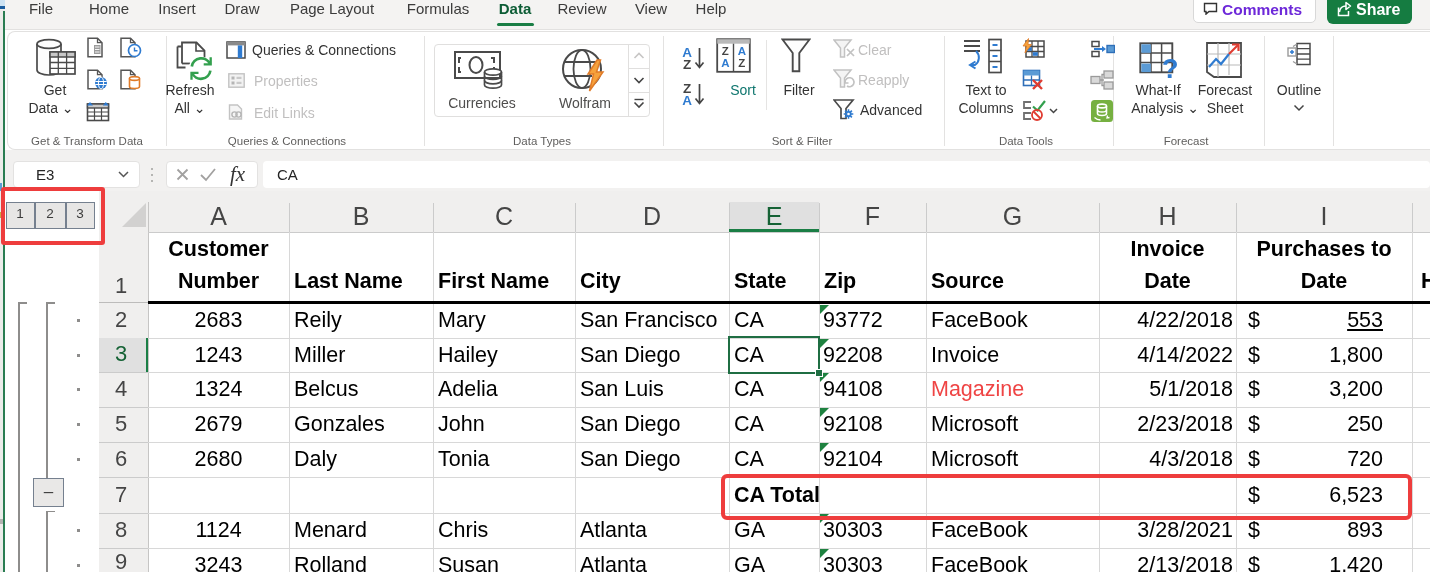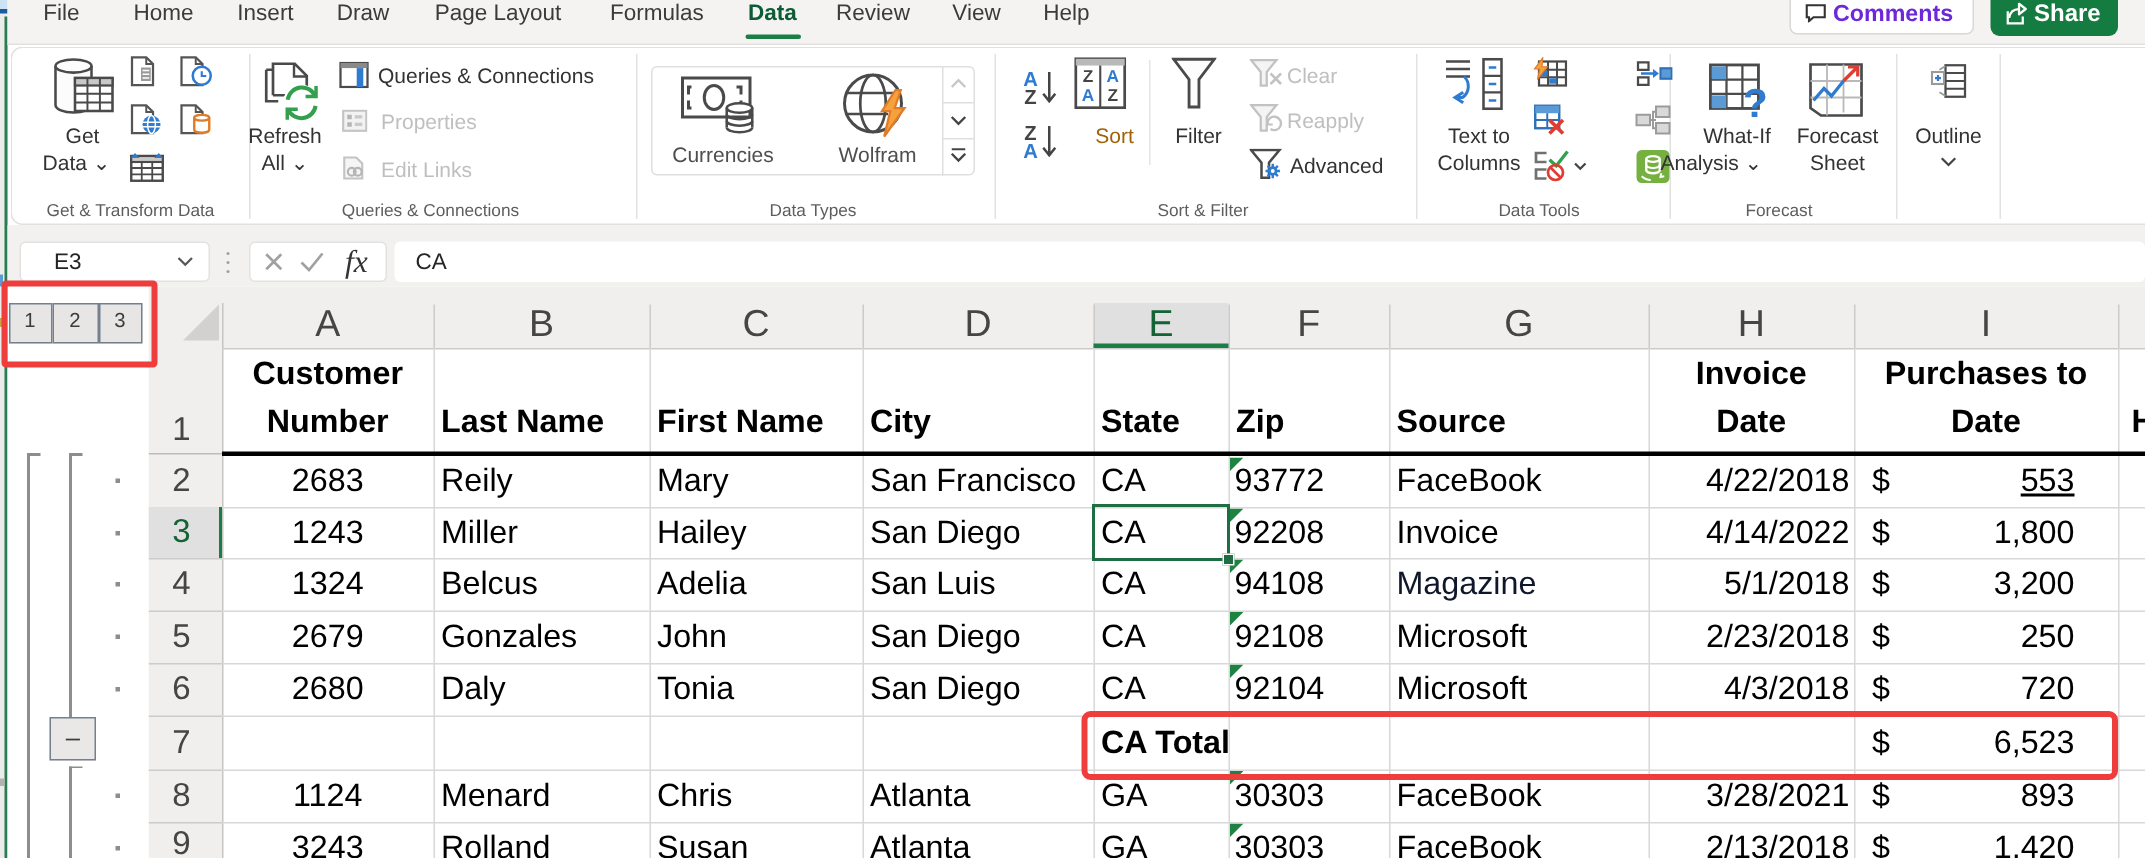--- a/index.html
+++ b/index.html
@@ -167,21 +167,21 @@
     </svg>
 <svg class="ab" style="left:716px;top:38px;" width="35" height="35" viewBox="0 0 35 35">
       <rect x="1.2" y="1.2" width="32.6" height="32.6" fill="#fff" stroke="#4a4a4a" stroke-width="1.8"></rect>
       <rect x="1.2" y="1.2" width="32.6" height="4.5" fill="#b9b9b9"></rect>
       <path d="M17.5 5.7 v28" stroke="#4a4a4a" stroke-width="1.4"></path>
       <text x="9.3" y="16.5" font-size="11.5" font-weight="bold" fill="#444" text-anchor="middle" font-family="Liberation Sans">Z</text>
       <text x="9.3" y="29" font-size="11.5" font-weight="bold" fill="#2f7bd0" text-anchor="middle" font-family="Liberation Sans">A</text>
       <text x="25.8" y="16.5" font-size="11.5" font-weight="bold" fill="#2f7bd0" text-anchor="middle" font-family="Liberation Sans">A</text>
       <text x="25.8" y="29" font-size="11.5" font-weight="bold" fill="#444" text-anchor="middle" font-family="Liberation Sans">Z</text>
     </svg>
-<div style="position:absolute;left:702px;top:82px;width:62px;height:15px;text-align:center;font-size:14px;color:#a16207;padding-left:20px;">Sort</div>
+<div style="position:absolute;left:702px;top:82px;width:62px;height:15px;text-align:center;font-size:14px;color:#0f766e;padding-left:20px;">Sort</div>
 <div style="position:absolute;left:766px;top:40px;width:1px;height:70px;background:#e5e4e3;"></div>
 <svg class="ab" style="left:781px;top:38px;" width="30" height="35" viewBox="0 0 30 35">
       <path d="M1.5 1.5 h27 L18.3 15 v18.3 h-6.6 V15 z" fill="#fdfdfd" stroke="#4a4a4a" stroke-width="1.9"></path>
     </svg>
 <div style="position:absolute;left:768px;top:82px;width:62px;height:15px;text-align:center;font-size:14px;color:#333;">Filter</div>
 <svg class="ab" style="left:833px;top:39px;" width="24" height="20" viewBox="0 0 24 20">
       <path d="M1 1 h17 L11.5 9 v9 h-4 V9 z" fill="#f4f4f4" stroke="#c2c2c2" stroke-width="1.5"></path>
       <path d="M14 10 l7 7 M21 10 l-7 7" stroke="#c2c2c2" stroke-width="1.7"></path>
     </svg>
 <div style="position:absolute;left:858px;top:42px;width:70px;height:14px;font-size:14px;color:#c0bfbf;">Clear</div>
@@ -250,21 +250,21 @@
       <path d="M4.5 18.5 a9 9 0 0 0 6 2.5 M19.5 18.5 l-2.5 0.5 0.5 -2.5" fill="none" stroke="#fff" stroke-width="1.3"></path>
     </svg>
 <svg class="ab" style="left:1139px;top:42px;" width="40" height="38" viewBox="0 0 40 38">
       <rect x="1.3" y="1.3" width="32" height="29" fill="#fff" stroke="#4a4a4a" stroke-width="1.9"></rect>
       <path d="M1.3 11 h32 M1.3 20.6 h32 M12 1.3 v29 M22.6 1.3 v29" stroke="#4a4a4a" stroke-width="1.5"></path>
       <rect x="2.3" y="2.3" width="9.5" height="8.5" fill="#5b9bd5"></rect>
       <rect x="2.3" y="21.6" width="9.5" height="8.5" fill="#5b9bd5"></rect>
       <text x="23" y="36" font-size="27" font-weight="bold" fill="#2f7bd0" font-family="Liberation Sans">?</text>
     </svg>
 <div style="position:absolute;left:1117px;top:82px;width:82px;height:15px;text-align:center;font-size:14px;color:#333;">What-If</div>
-<div style="position:absolute;left:1107px;top:100px;width:92px;height:15px;text-align:left;font-size:14px;color:#333;">Analysis ⌄</div>
+<div style="position:absolute;left:1107px;top:100px;width:92px;height:15px;text-align:right;font-size:14px;color:#333;">Analysis ⌄</div>
 <svg class="ab" style="left:1205px;top:41px;" width="38" height="38" viewBox="0 0 38 38">
       <path d="M2 2 h34 v34 h-27 l-7 -5 z" fill="#fff" stroke="#4a4a4a" stroke-width="1.8"></path>
       <path d="M2 13 h34 M2 24 h34 M13 2 v34 M24 2 v32" stroke="#b9b9b9" stroke-width="1.2"></path>
       <path d="M4 26 l7 -8 5 5 8 -10" fill="none" stroke="#2f7bd0" stroke-width="2.2"></path>
       <path d="M24 13 L33 4" stroke="#e03c31" stroke-width="2.2"></path>
       <path d="M33.5 10 v-6.5 h-6.5" fill="none" stroke="#e03c31" stroke-width="2.2"></path>
     </svg>
 <div style="position:absolute;left:1186px;top:82px;width:78px;height:15px;text-align:center;font-size:14px;color:#333;">Forecast</div>
 <div style="position:absolute;left:1186px;top:100px;width:78px;height:15px;text-align:center;font-size:14px;color:#333;">Sheet</div>
 <svg class="ab" style="left:1286px;top:42px;" width="26" height="24" viewBox="0 0 26 24">
@@ -392,21 +392,21 @@
 <div style="left:931px;width:160px;top:342.5px;height:24px;line-height:24px;position:absolute;font-size:21.5px;color:#000;">Invoice</div>
 <div style="left:1103px;width:130px;text-align:right;top:342.5px;height:24px;line-height:24px;position:absolute;font-size:21.5px;color:#000;">4/14/2022</div>
 <div style="left:1248px;width:30px;top:342.5px;height:24px;line-height:24px;position:absolute;font-size:21.5px;color:#000;">$</div>
 <div style="left:1283px;width:100px;text-align:right;top:342.5px;height:24px;line-height:24px;position:absolute;font-size:21.5px;color:#000;">1,800</div>
 <div style="left:148px;width:141px;text-align:center;top:377.0px;height:24px;line-height:24px;position:absolute;font-size:21.5px;color:#000;">1324</div>
 <div style="left:294px;width:140px;top:377.0px;height:24px;line-height:24px;position:absolute;font-size:21.5px;color:#000;">Belcus</div>
 <div style="left:438px;width:140px;top:377.0px;height:24px;line-height:24px;position:absolute;font-size:21.5px;color:#000;">Adelia</div>
 <div style="left:580px;width:150px;top:377.0px;height:24px;line-height:24px;position:absolute;font-size:21.5px;color:#000;">San Luis</div>
 <div style="left:734px;width:160px;top:377.0px;height:24px;line-height:24px;position:absolute;font-size:21.5px;color:#000;">CA</div>
 <div style="left:823px;width:100px;top:377.0px;height:24px;line-height:24px;position:absolute;font-size:21.5px;color:#000;">94108</div>
-<div style="left:931px;width:160px;top:377.0px;height:24px;line-height:24px;position:absolute;font-size:21.5px;color:#0f172a;">Magazine</div>
+<div style="left:931px;width:160px;top:377.0px;height:24px;line-height:24px;position:absolute;font-size:21.5px;color:#ef4444;">Magazine</div>
 <div style="left:1103px;width:130px;text-align:right;top:377.0px;height:24px;line-height:24px;position:absolute;font-size:21.5px;color:#000;">5/1/2018</div>
 <div style="left:1248px;width:30px;top:377.0px;height:24px;line-height:24px;position:absolute;font-size:21.5px;color:#000;">$</div>
 <div style="left:1283px;width:100px;text-align:right;top:377.0px;height:24px;line-height:24px;position:absolute;font-size:21.5px;color:#000;">3,200</div>
 <div style="left:148px;width:141px;text-align:center;top:412.0px;height:24px;line-height:24px;position:absolute;font-size:21.5px;color:#000;">2679</div>
 <div style="left:294px;width:140px;top:412.0px;height:24px;line-height:24px;position:absolute;font-size:21.5px;color:#000;">Gonzales</div>
 <div style="left:438px;width:140px;top:412.0px;height:24px;line-height:24px;position:absolute;font-size:21.5px;color:#000;">John</div>
 <div style="left:580px;width:150px;top:412.0px;height:24px;line-height:24px;position:absolute;font-size:21.5px;color:#000;">San Diego</div>
 <div style="left:734px;width:160px;top:412.0px;height:24px;line-height:24px;position:absolute;font-size:21.5px;color:#000;">CA</div>
 <div style="left:823px;width:100px;top:412.0px;height:24px;line-height:24px;position:absolute;font-size:21.5px;color:#000;">92108</div>
 <div style="left:931px;width:160px;top:412.0px;height:24px;line-height:24px;position:absolute;font-size:21.5px;color:#000;">Microsoft</div>

